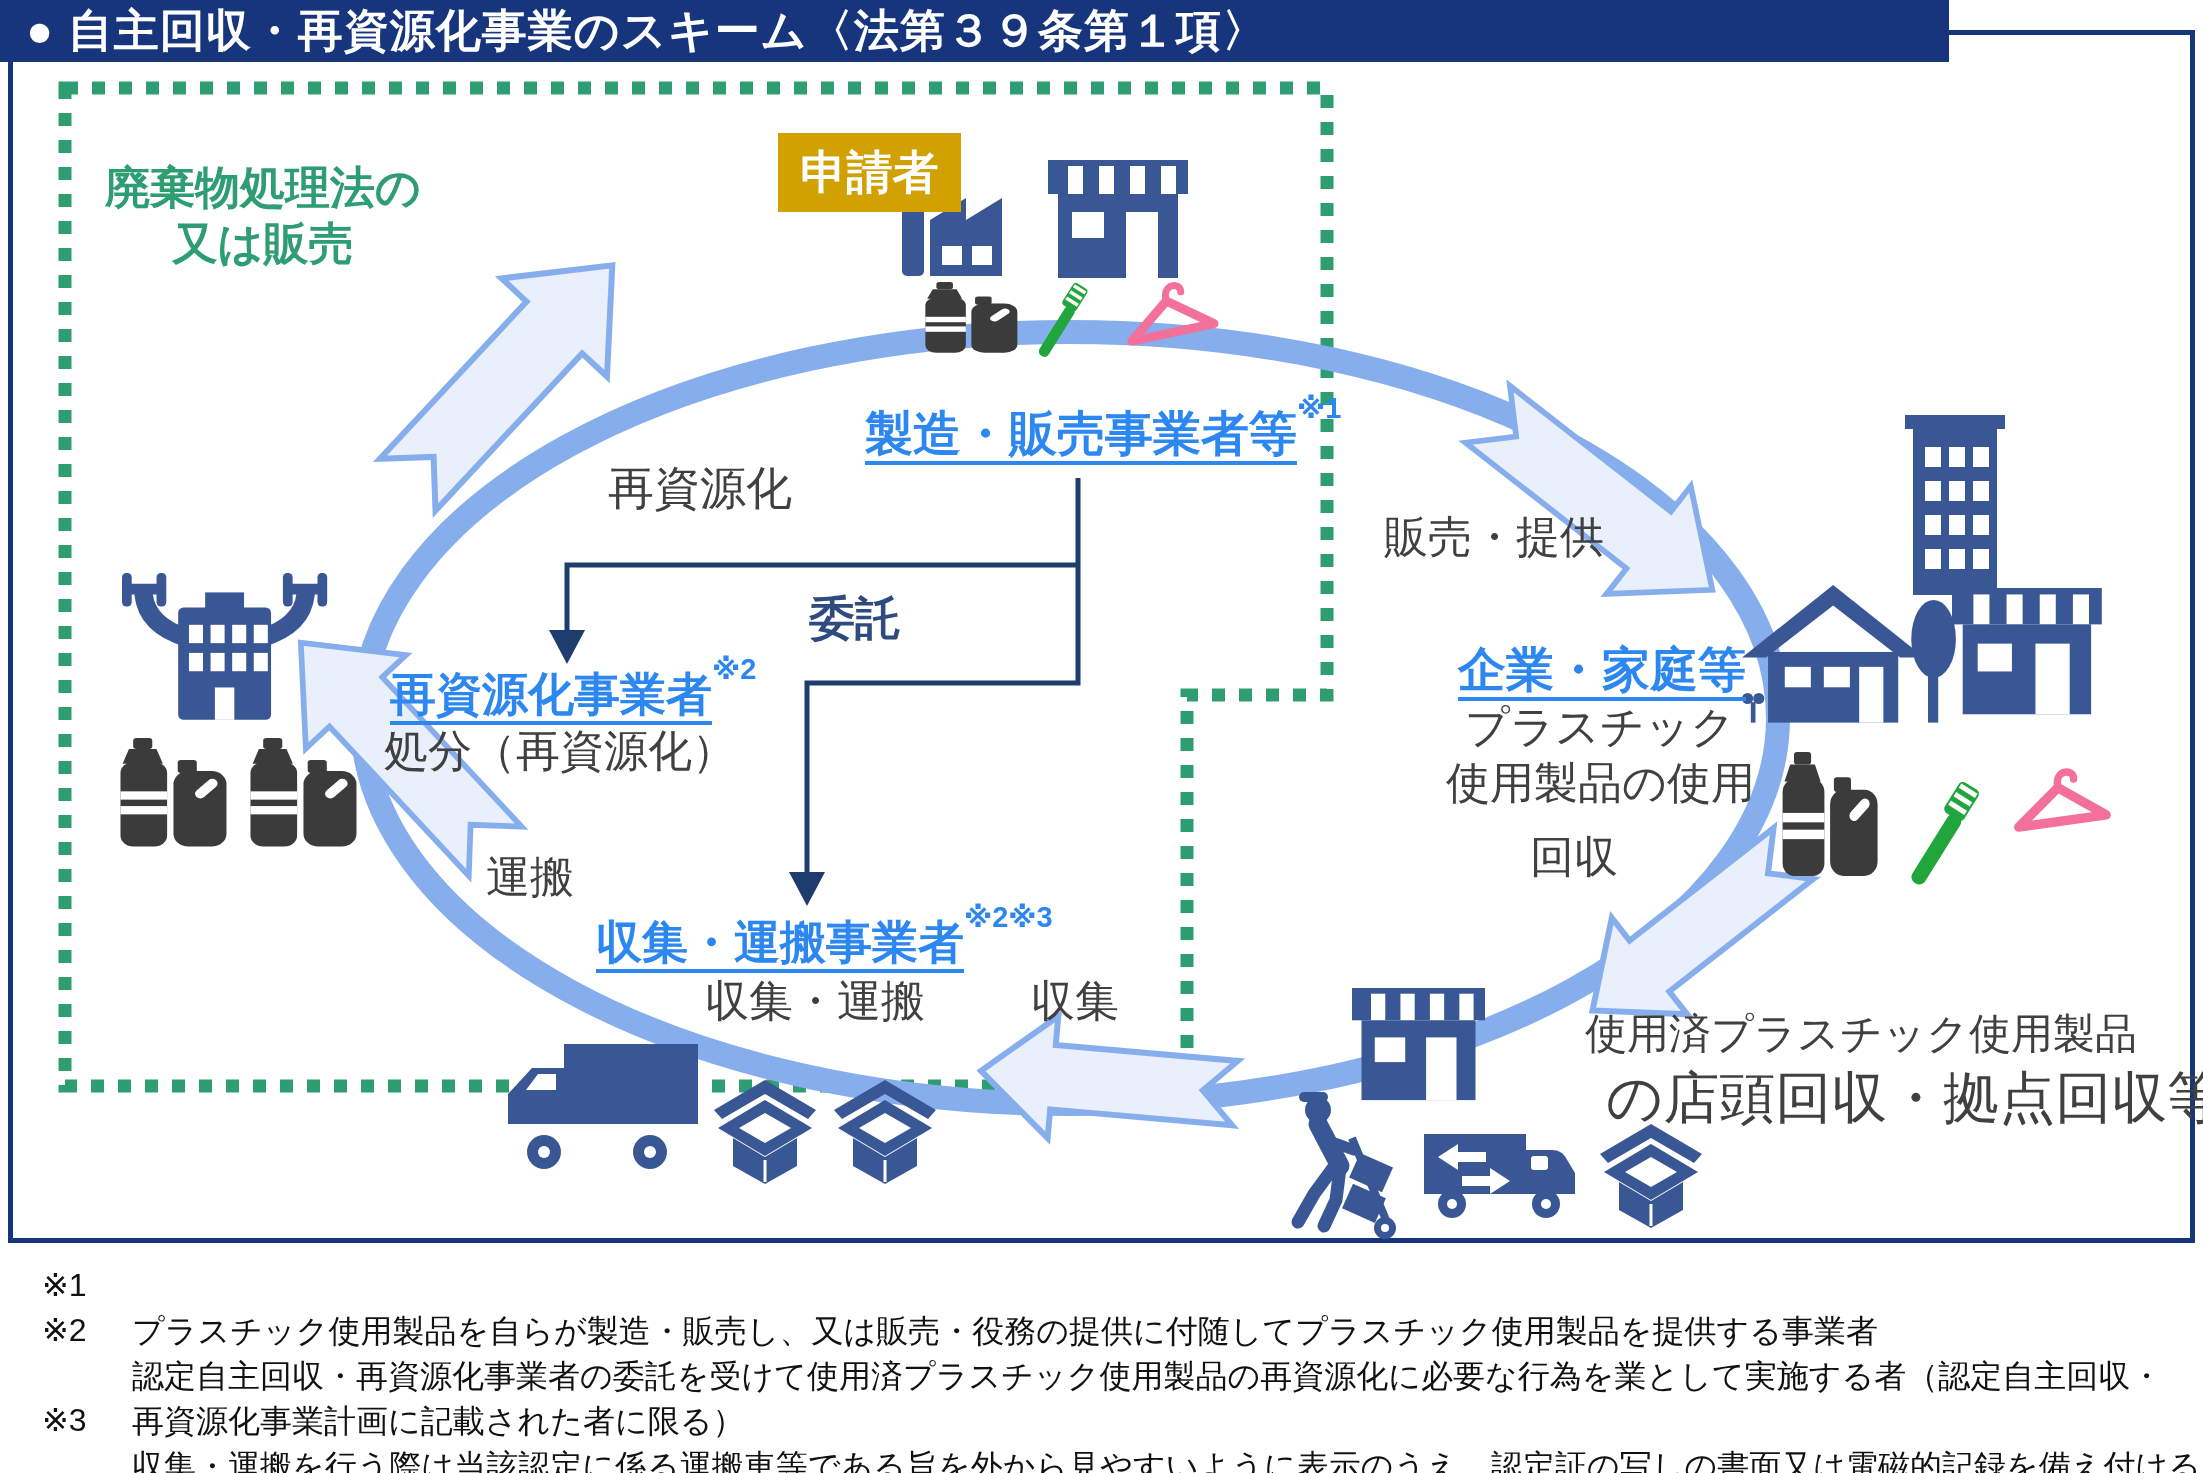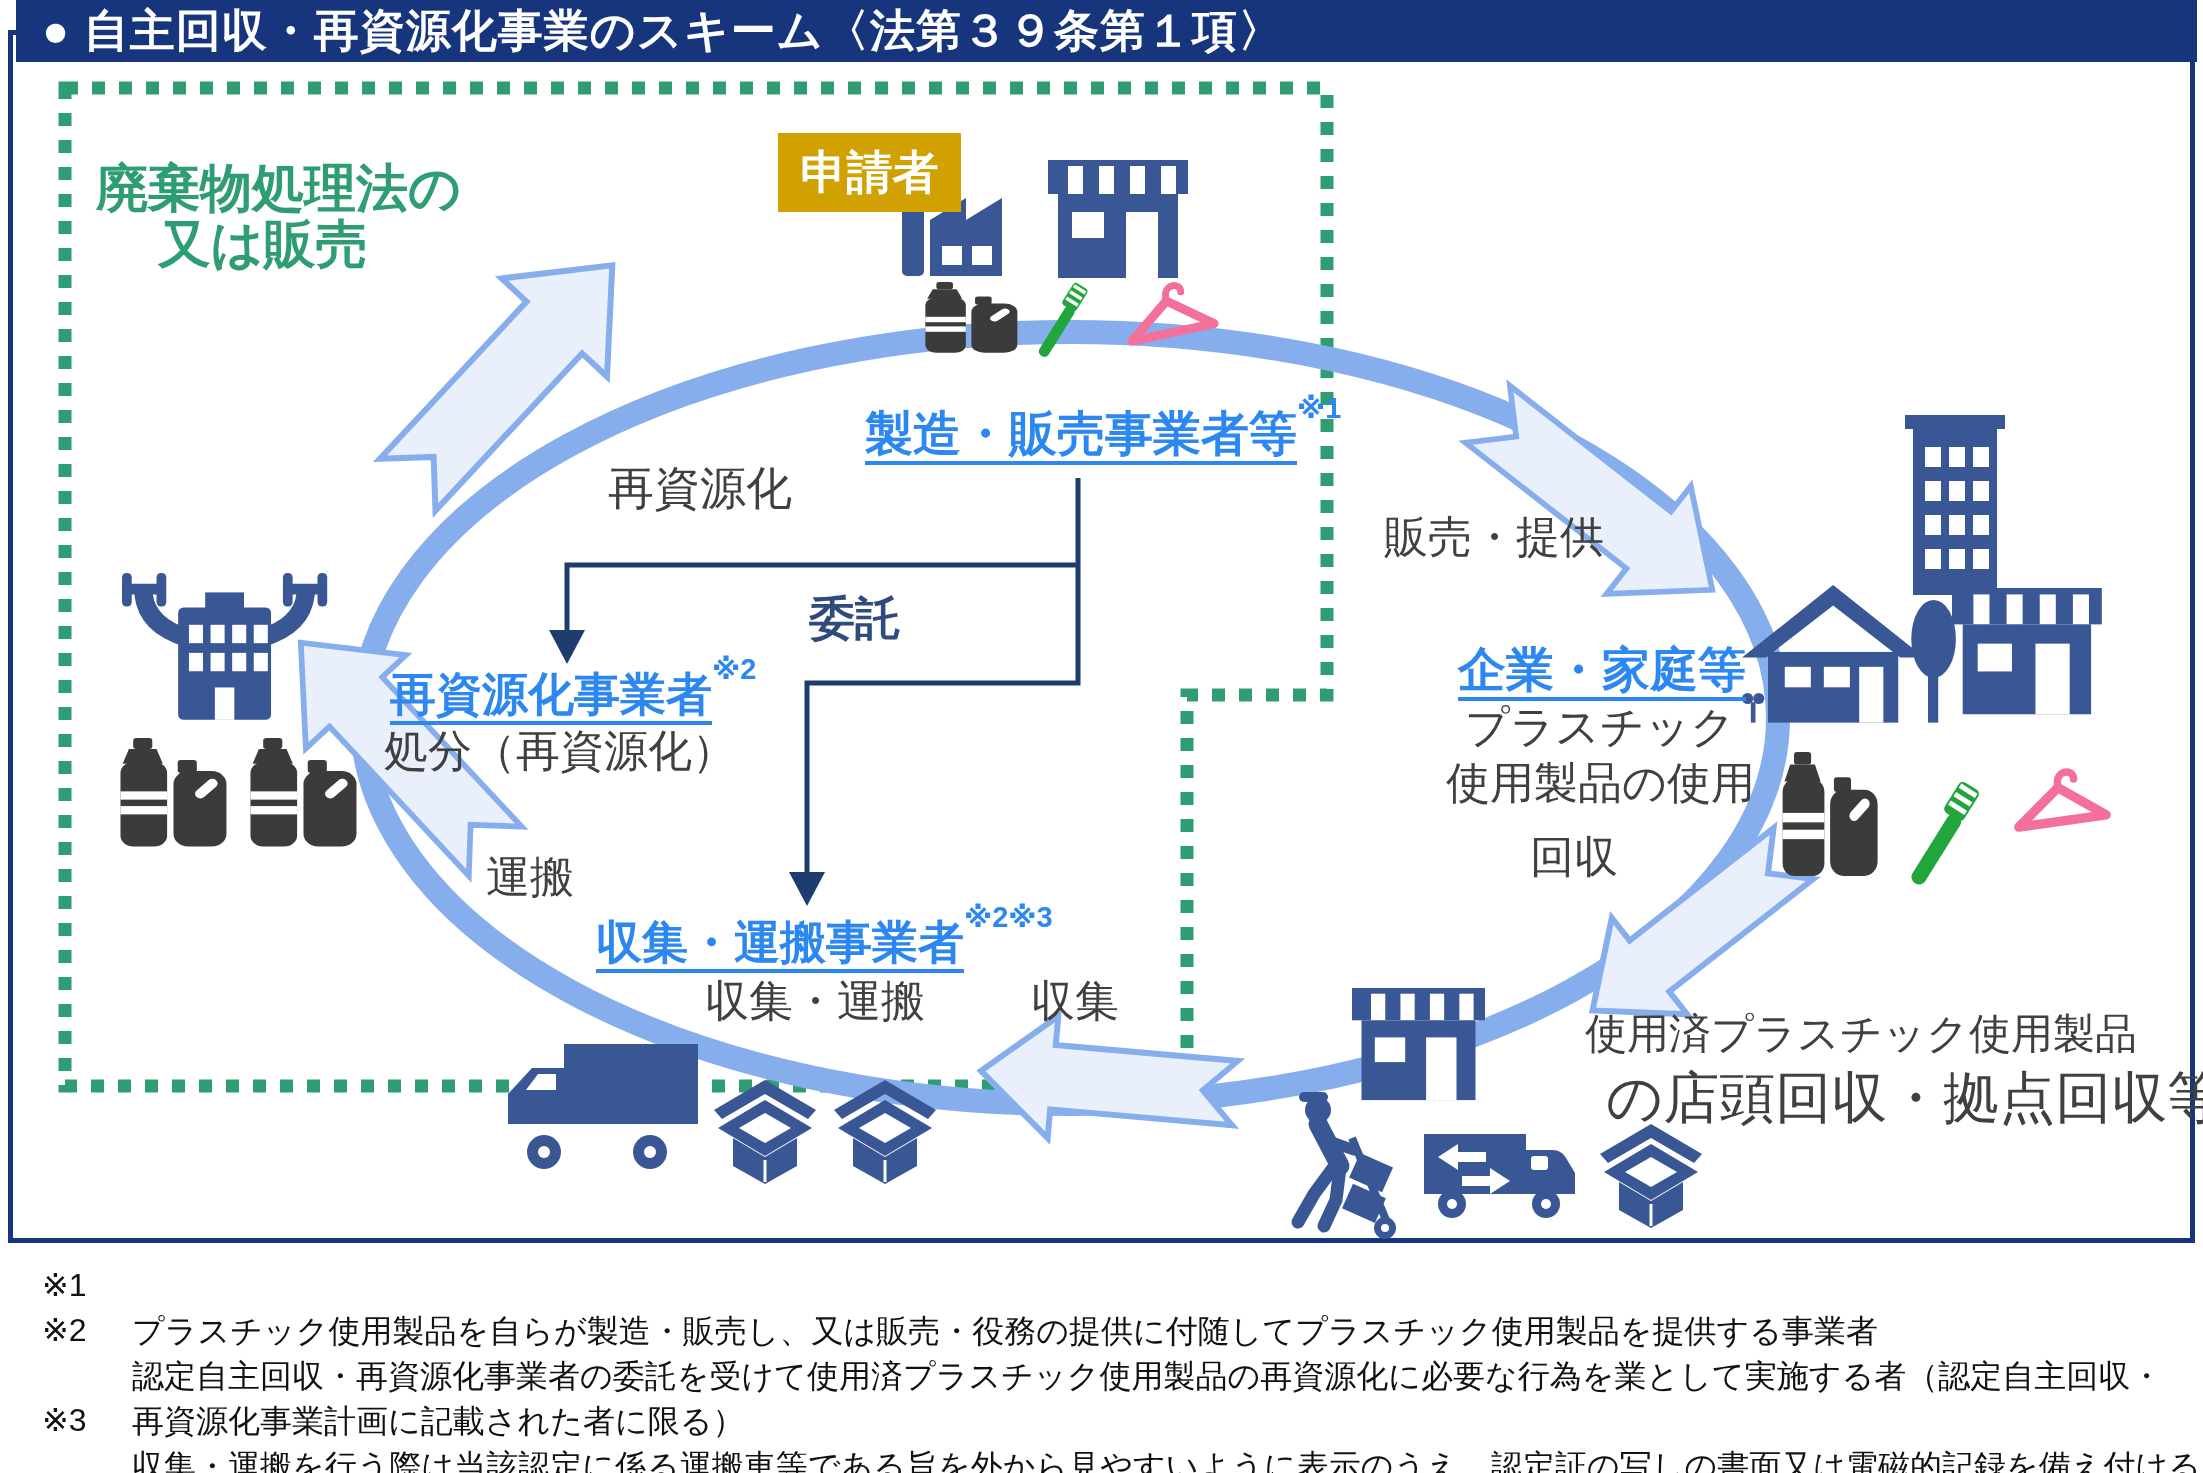--- a/index.html
+++ b/index.html
@@ -1,30 +1,30 @@
 <!DOCTYPE html>
 <html><head>
 <meta charset="utf-8">
 <style>
   html,body{margin:0;padding:0;background:#fff;}
   #stage{position:relative;width:2203px;height:1473px;background:#fff;overflow:hidden;
          font-family:"Liberation Sans","DejaVu Sans",sans-serif;}
   #frame{position:absolute;left:8px;top:30px;width:2187px;height:1213px;
          border:5px solid #16357D;box-sizing:border-box;background:transparent;}
-  #header-bar{position:absolute;left:16px;top:0;width:2181px;height:62px;background:#16357D;z-index:3;}
+  #header-bar{position:absolute;left:0;top:0;width:1949px;height:62px;background:#16357D;z-index:3;}
   #header-bar .ttl{color:#fff;font-size:45px;font-weight:bold;line-height:62px;padding-left:26px;
                    letter-spacing:1px;white-space:nowrap;}
   svg{position:absolute;left:0;top:0;z-index:1;}
   .txt{position:absolute;z-index:2;white-space:nowrap;color:#404040;}
   .ctr{text-align:center;}
   .blue-label{color:#2C87F0;font-weight:bold;font-size:46px;}
   .blue-label .u{border-bottom:4px solid #2C87F0;padding-bottom:1px;text-align:right;}
   .blue-label sup{font-size:29px;position:relative;top:-15px;font-weight:bold;}
   .black-44{font-size:44px;}
-  .green-label{color:#2E9D72;font-weight:bold;font-size:52px;line-height:56px;}
+  .green-label{color:#2E9D72;font-weight:bold;font-size:45px;line-height:56px;}
   #applicant-badge{position:absolute;left:730px;top:133px;width:183px;height:79px;background:#D1A102;
                    z-index:2;color:#fff;font-size:46px;font-weight:bold;text-align:center;line-height:79px;margin-left:48px;}
   .consign{color:#2F4B7E;font-weight:bold;font-size:46px;}
   .fnote{position:absolute;z-index:2;font-size:32px;color:#111;white-space:nowrap;}
   .fnote .mk{position:absolute;left:42px;top:0;}
   .fnote .tx{position:absolute;left:132px;top:0;margin-top:44px;}
 </style>
 </head>
 <body>
 

